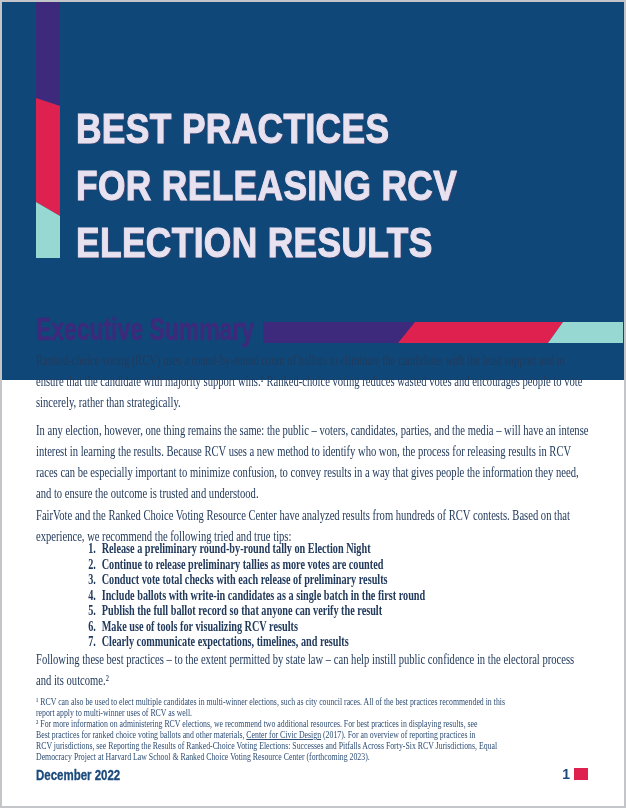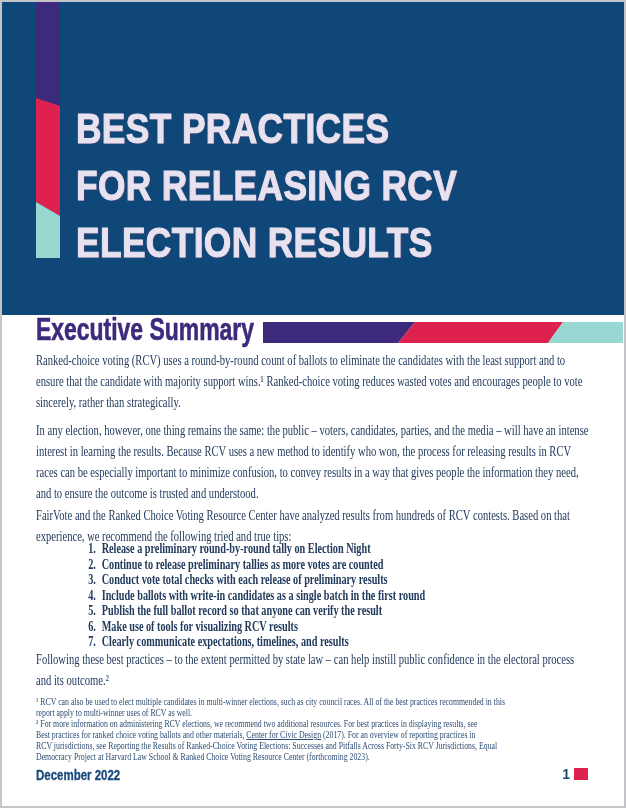--- a/index.html
+++ b/index.html
@@ -6,21 +6,21 @@
   .page{
     position:relative;
     width:626px;height:808px;
     background:#fff;
     box-shadow: inset 0 0 0 2px var(--border, #c3c5c8);
     overflow:hidden;
     font-family:"Liberation Serif", serif;
   }
   
   .banner{
-    position:absolute;left:2px;top:2px;right:2px;height:313px;
+    position:absolute;left:2px;top:2px;right:2px;height:378px;
     background:var(--banner_blue,#0f4878);
   }
   .stripe{position:absolute;left:34px;top:0;}
   .title{
     position:absolute;left:74px;top:98px;
     font-family:"Liberation Sans", sans-serif;
     font-weight:bold;
     font-size:43px;line-height:57px;
     letter-spacing:.5px;
     color:var(--title_text,#e8e2f0);

